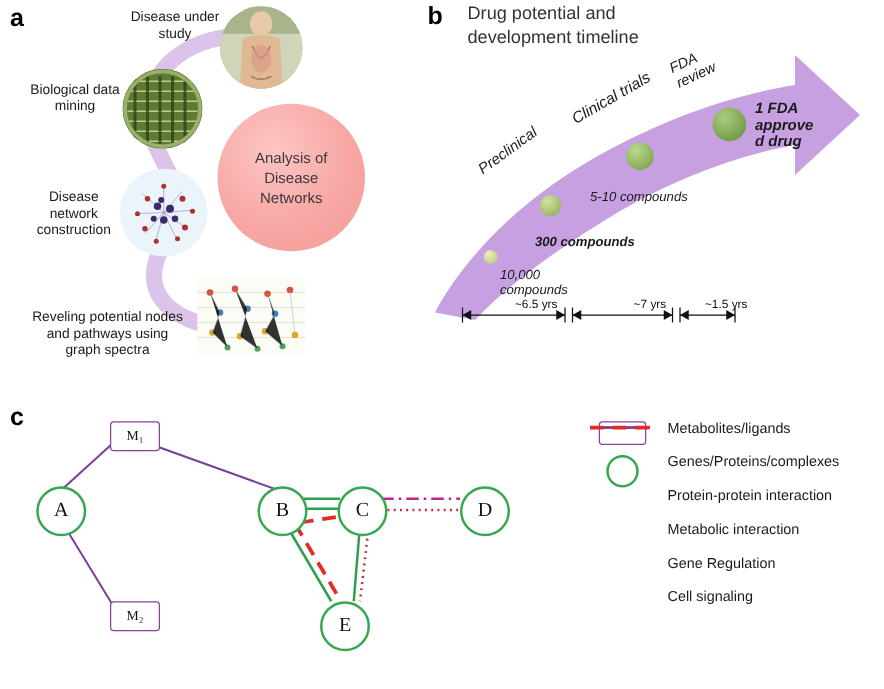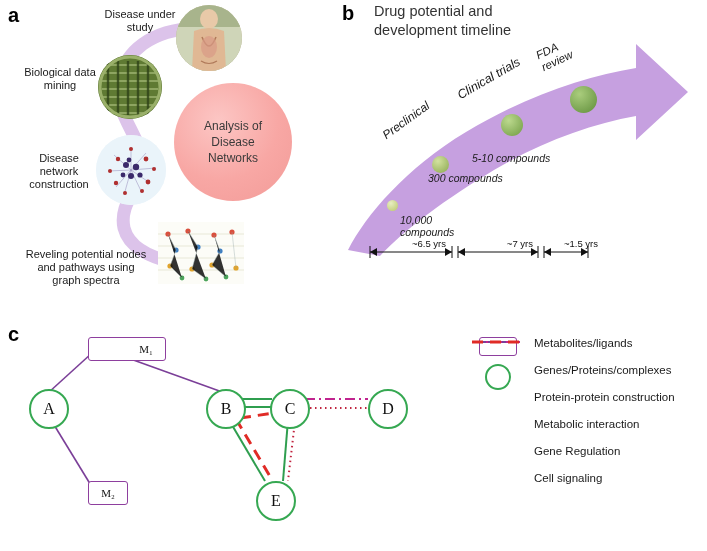--- a/index.html
+++ b/index.html
@@ -277,24 +277,27 @@
 
   <div class="node-ball" style="left:51px; top:200px; width:11px; height:11px; background: radial-gradient(circle at 35% 30%, #e8eec2, #b9c76a);"></div>
   <div class="node-ball" style="left:96px; top:156px; width:17px; height:17px; background: radial-gradient(circle at 35% 30%, #d3e2a0, #8aa84e);"></div>
   <div class="node-ball" style="left:165px; top:114px; width:22px; height:22px; background: radial-gradient(circle at 35% 30%, #bcd98e, #6f9b42);"></div>
   <div class="node-ball" style="left:234px; top:86px; width:27px; height:27px; background: radial-gradient(circle at 35% 30%, #aacd7d, #5f8d3a);"></div>
 
   <div class="stagelabel" style="left:52px; top:128px; font-size:12px; transform: rotate(-36deg); transform-origin: left bottom;">Preclinical</div>
   <div class="stagelabel" style="left:126px; top:88px; font-size:12.5px; transform: rotate(-30deg); transform-origin: left bottom;">Clinical trials</div>
   <div class="stagelabel" style="left:209px; top:48px; font-size:11.5px; line-height:13px; white-space:pre-line; transform: rotate(-25deg); transform-origin: left bottom;">FDA
 review</div>
+  <div class="stagelabel" style="left:268px; top:80px; font-size:12px; line-height:13.5px; font-weight:bold; white-space:pre-line;">1 FDA
+approve
+d drug</div>
 
   <div class="compound-label" style="left:64px; top:198px; white-space:pre-line;">10,000
 compounds</div>
-  <div class="compound-label" style="left:92px; top:156px;">300 compounds</div>
+  <div class="compound-label" style="left:92px; top:172px;font-weight:bold;">300 compounds</div>
   <div class="compound-label" style="left:136px; top:136px;">5-10 compounds</div>
 
   <svg width="371" height="300">
     <g stroke="#111" stroke-width="1">
       <path d="M34,252 H116"></path>
         <path d="M122,252 H202"></path>
         <path d="M208,252 H252"></path>
       <path d="M34,246 V258"></path>
         <path d="M116,246 V258"></path>
         <path d="M122,246 V258"></path>
@@ -353,21 +356,21 @@
   </div>
   <div class="node-circle" style="left:270px; top:74px; width:36px; height:36px;">
     <span>C</span>
   </div>
   <div class="node-circle" style="left:368px; top:74px; width:36px; height:36px;">
     <span>D</span>
   </div>
   <div class="node-circle" style="left:256px; top:166px; width:36px; height:36px;">
     <span>E</span>
   </div>
-  <div class="node-box" style="left:88px; top:22px; width:38px; height:22px;padding-left:38px;">
+  <div class="node-box" style="left:88px; top:22px; width:38px; height:22px;">
     <span>M₁</span>
   </div>
   <div class="node-box" style="left:88px; top:166px; width:38px; height:22px;">
     <span>M₂</span>
   </div>
 
   <div class="legend">
     <div class="legend-row">
       <span class="legend-symbol">
           <span class="sw-box"></span>
@@ -379,21 +382,21 @@
           <span class="sw-circle"></span>
         </span>
       <span class="legend-text">Genes/Proteins/complexes</span>
     </div>
     <div class="legend-row">
       <span class="legend-symbol">
         <svg width="52" height="10">
             <path d="M2,5 H50" stroke="#2f9e4f" stroke-width="2.2" fill="none"></path>
           </svg>
       </span>
-      <span class="legend-text">Protein-protein construction</span>
+      <span class="legend-text">Protein-protein interaction</span>
     </div>
     <div class="legend-row">
       <span class="legend-symbol">
         <svg width="52" height="10">
             <path d="M2,5 H50" stroke="#7b3f98" stroke-width="1.8" fill="none"></path>
           </svg>
       </span>
       <span class="legend-text">Metabolic interaction</span>
     </div>
     <div class="legend-row">

